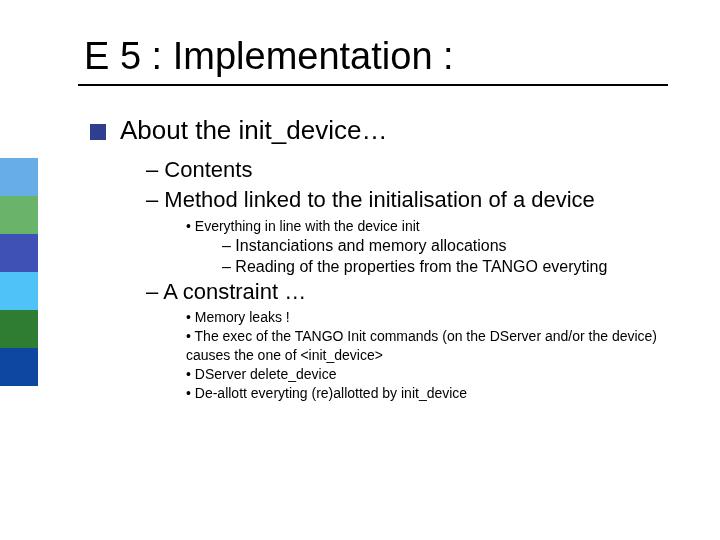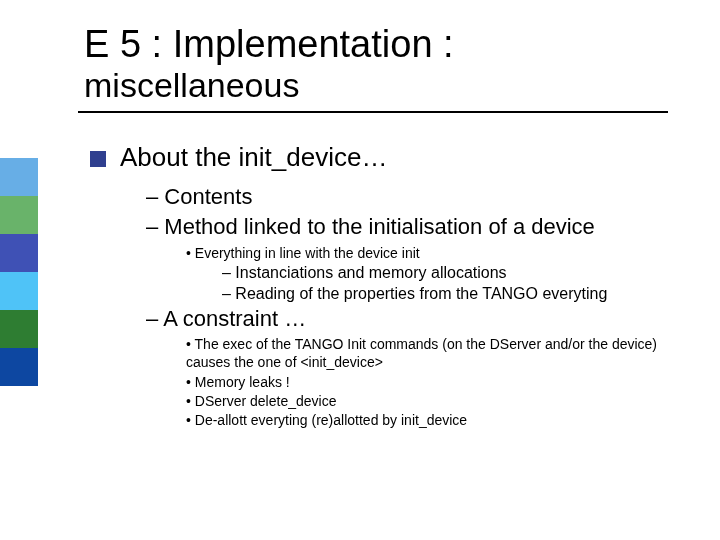--- a/index.html
+++ b/index.html
@@ -10,21 +10,21 @@
     background: #fff;
     font-family: "Comic Sans MS", "Comic Sans", cursive, sans-serif;
     color: #000;
     overflow: hidden;
   }
   .slide {
     position: relative;
     width: 720px;
     height: 412px;
     box-sizing: border-box;
-    padding: 24px 40px 20px 90px;
+    padding: 36px 40px 20px 90px;
   }
   .side-deco {
     position: absolute;
     left: 0;
     top: 158px;
     width: 38px;
   }
   .side-deco .sq {
     width: 38px;
     height: 38px;
@@ -100,38 +100,37 @@
     <div class="sq" style="background:#67aee6"></div>
     <div class="sq" style="background:#69b36a"></div>
     <div class="sq" style="background:#3f51b5"></div>
     <div class="sq" style="background:#4fc3f7"></div>
     <div class="sq" style="background:#2e7d32"></div>
     <div class="sq" style="background:#0d47a1"></div>
   </div>
 
   <div class="title-block">
     <div class="title-main">E 5 : Implementation :</div>
-    <div class="title-sub">miscellaneous</div>
     <div class="rule"></div>
   </div>
 
   <div class="content">
     <div class="lvl1">
       <span class="sq-bullet"></span>
       <span>About the init_device…</span>
     </div>
 
     <div class="lvl2"><span>Contents</span></div>
     <div class="lvl2"><span>Method linked to the initialisation of a device</span></div>
 
     <div class="lvl3"><span>Everything in line with the device init</span></div>
     <div class="lvl4"><span>Instanciations and memory allocations</span></div>
     <div class="lvl4"><span>Reading of the properties from the TANGO everyting</span></div>
 
     <div class="lvl2"><span>A constraint …</span></div>
+    <div class="lvl3"><span>Memory leaks !</span></div>
     <div class="lvl3"><span>The exec of the TANGO Init commands (on the DServer and/or the device) causes the one of &lt;init_device&gt;</span></div>
-    <div class="lvl3"><span>Memory leaks !</span></div>
 
     <div class="lvl3"><span>DServer delete_device</span></div>
     <div class="lvl3"><span>De-allott everyting  (re)allotted by init_device</span></div>
   </div>
 
 </div>
 
 </body></html>

